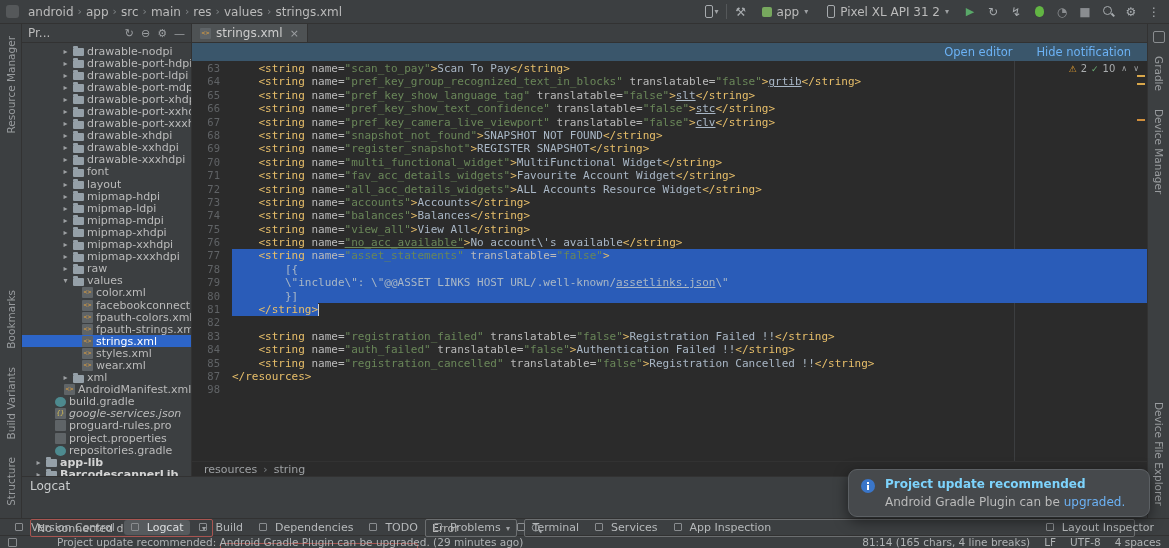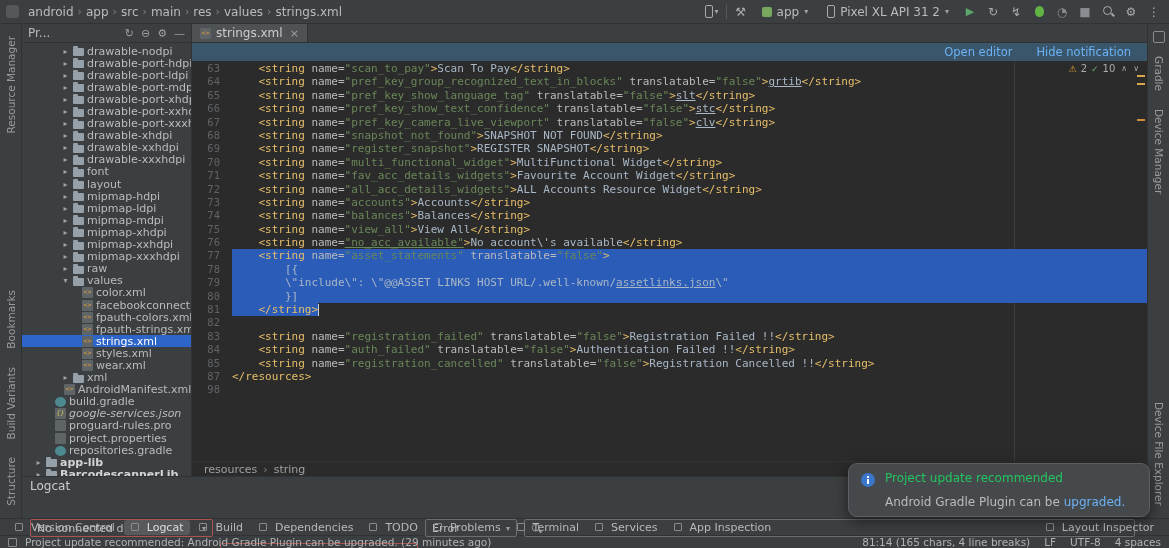--- a/index.html
+++ b/index.html
@@ -96,31 +96,31 @@
   .i-search.small{transform:scale(.85);}
 
   
   .bottombar{height:17px;background:#3c3f41;border-top:1px solid #323232;display:flex;align-items:center;gap:2px;padding:0 8px;font-size:11px;}
   .bitem{display:flex;align-items:center;gap:8px;padding:1px 7px;border-radius:3px;color:#b6b9bb;cursor:default;white-space:nowrap;}
   .bitem.active{background:#565a5d;color:#dcdee0;}
   .bi{width:8px;height:8px;border:1px solid #898c8f;border-radius:1px;display:inline-block;}
   .bb-right{margin-left:auto;display:flex;}
   .statusbar{height:13px;background:#3c3f41;border-top:1px solid #323232;display:flex;align-items:center;gap:8px;padding:0 8px;font-size:10.5px;color:#b0b3b5;}
   .sb-icon{width:9px;height:9px;border:1px solid #8a8d90;border-radius:1px;}
-  .sb-msg{white-space:nowrap;overflow:hidden;}
+  .sb-msg{white-space:nowrap;overflow:hidden;margin-left:32px;}
   .sb-right{margin-left:auto;display:flex;gap:14px;white-space:nowrap;}
   .sb-item{cursor:default;}
 
   
   .popup{position:absolute;right:19px;bottom:31px;width:302px;background:#46494c;border:1px solid #5c6064;border-radius:9px;
          box-shadow:0 4px 14px rgba(0,0,0,.5);padding:7px 12px;display:flex;gap:10px;z-index:50;}
   .info-ic{flex:0 0 14px;width:14px;height:14px;border-radius:50%;background:#3a76c9;position:relative;margin-top:2px;}
   .info-ic::before{content:"";position:absolute;left:6px;top:3px;width:2px;height:2px;background:#ffffff;}
   .info-ic::after{content:"";position:absolute;left:6px;top:6px;width:2px;height:5px;background:#ffffff;}
-  .popup .t{font-weight:normal;color:#22c55e;margin-bottom:10px;}
+  .popup .t{font-weight:bold;color:#7dd3fc;margin-bottom:4px;}
   .popup .b{color:#bbbbbb;}
   .popup a{color:#6cb2f5;text-decoration:none;cursor:pointer;}
 </style>
 </head>
 <body>
 
 <div class="app">
 
   <header class="topbar">
     <span class="proj-icon"></span>

